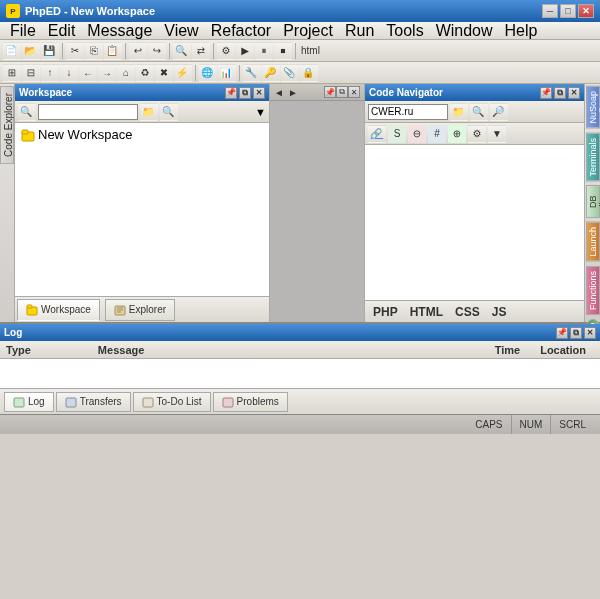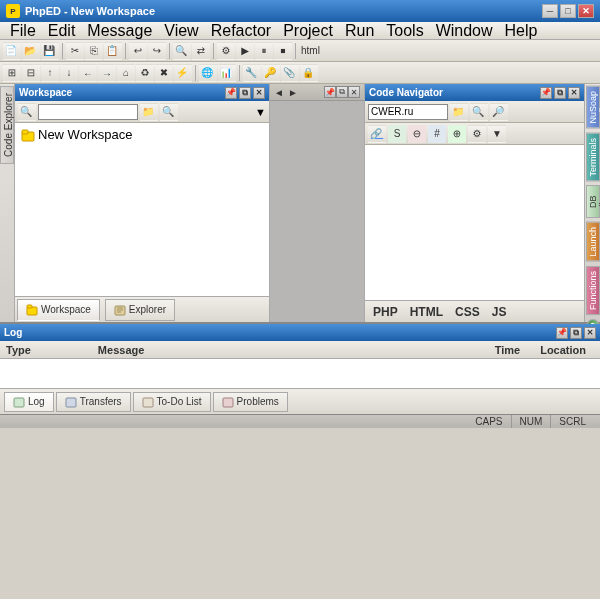--- a/index.html
+++ b/index.html
@@ -395,21 +395,21 @@
       height: 20px;
       gap: 3px;
     }
     .log-tab.active {
       background: linear-gradient(to bottom, #ffffff, #f0ede8);
     }
 
     
     #status-bar {
       background: linear-gradient(to bottom, #c8c5c0, #b8b5b0);
-      height: 14px;
+      height: 20px;
       display: flex;
       align-items: center;
       padding: 0 6px;
       border-top: 1px solid #888;
       font-size: 10px;
       color: #333;
       gap: 0;
     }
     .status-item {
       padding: 0 8px;

